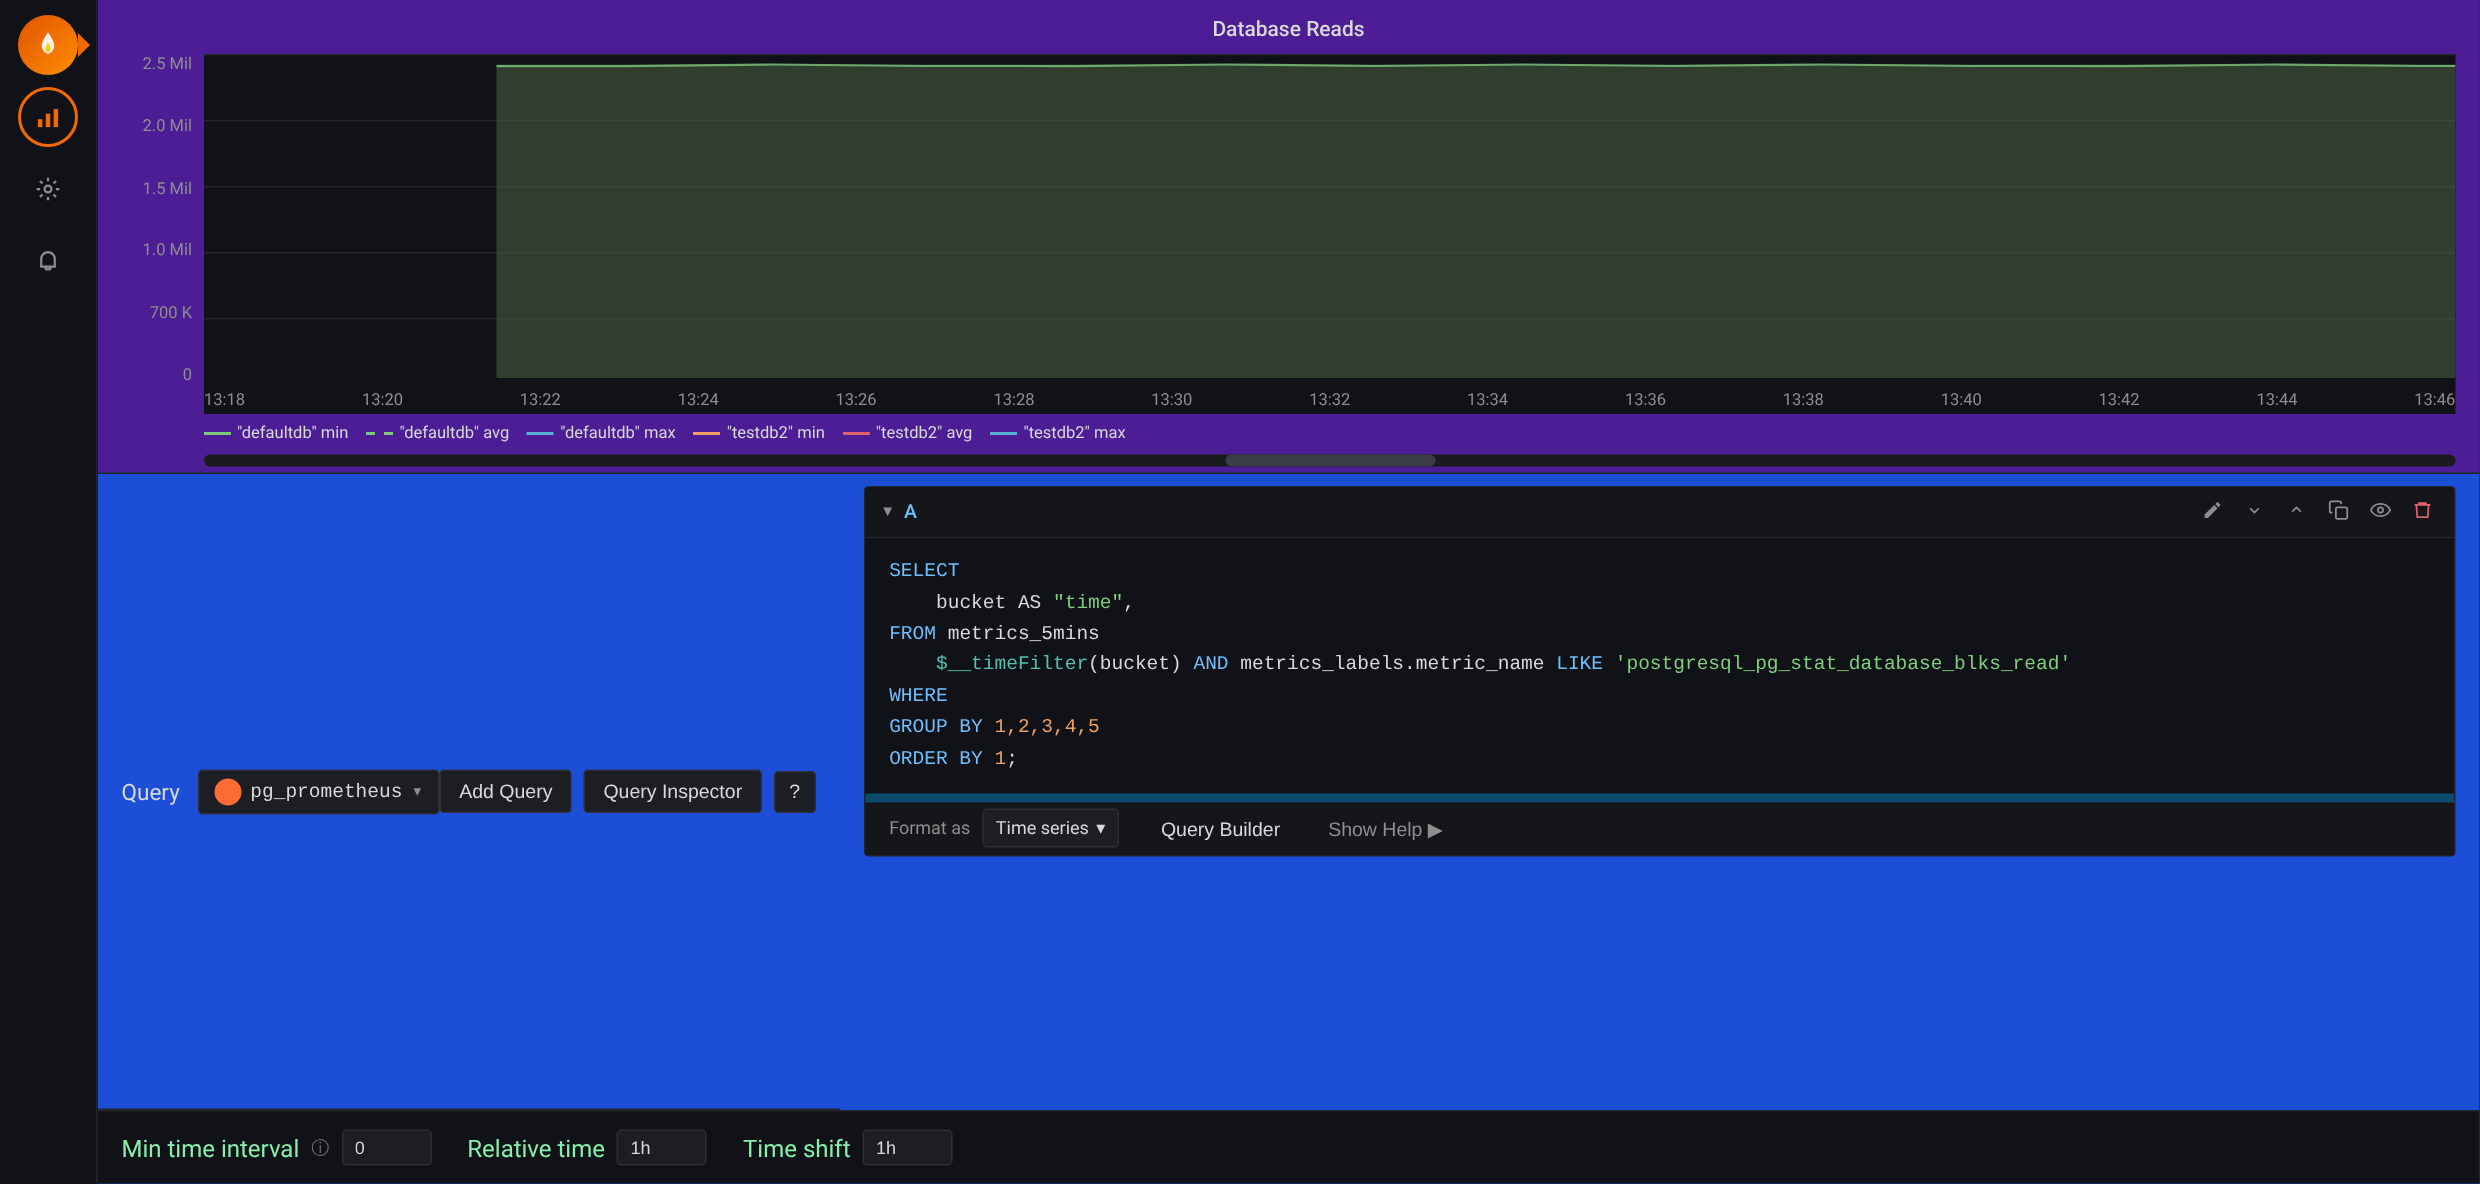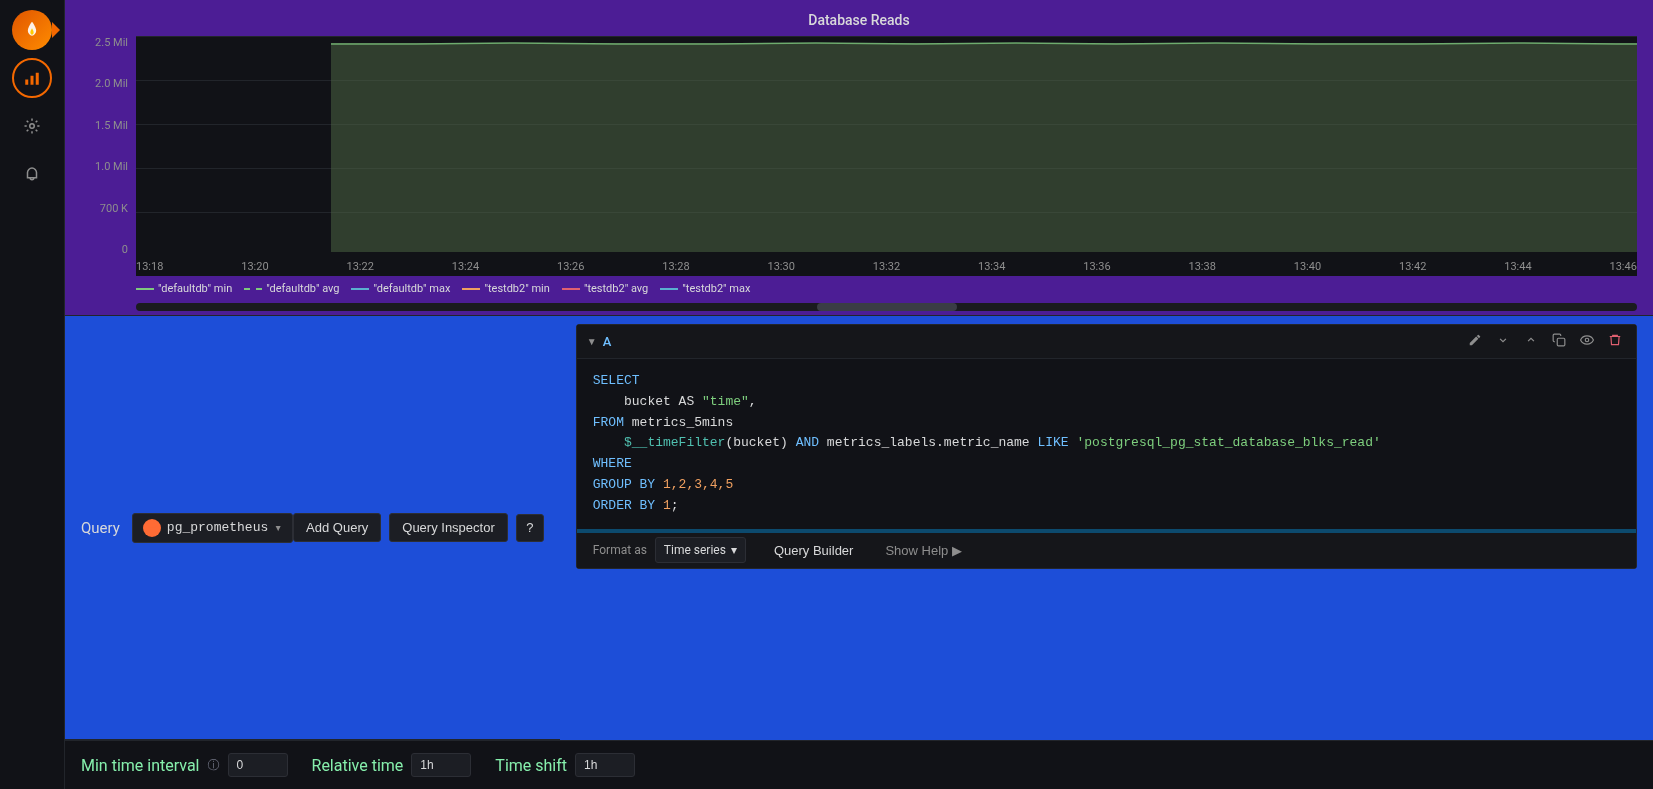--- a/index.html
+++ b/index.html
@@ -274,21 +274,21 @@
     .kw-teal { color: #50c0b0; }
     .kw-string { color: #7ecf7e; }
 
     
     .query-footer {
       display: flex;
       align-items: center;
       gap: 0;
       padding: 0;
       background: #15161a;
-      border-top: 4px solid #0c4a6e;
+      border-top: 6px solid #0c4a6e;
     }
     .format-label {
       color: #8e8e8e;
       font-size: 12px;
       padding: 10px 8px 10px 16px;
     }
     .format-select {
       display: flex;
       align-items: center;
       gap: 5px;

